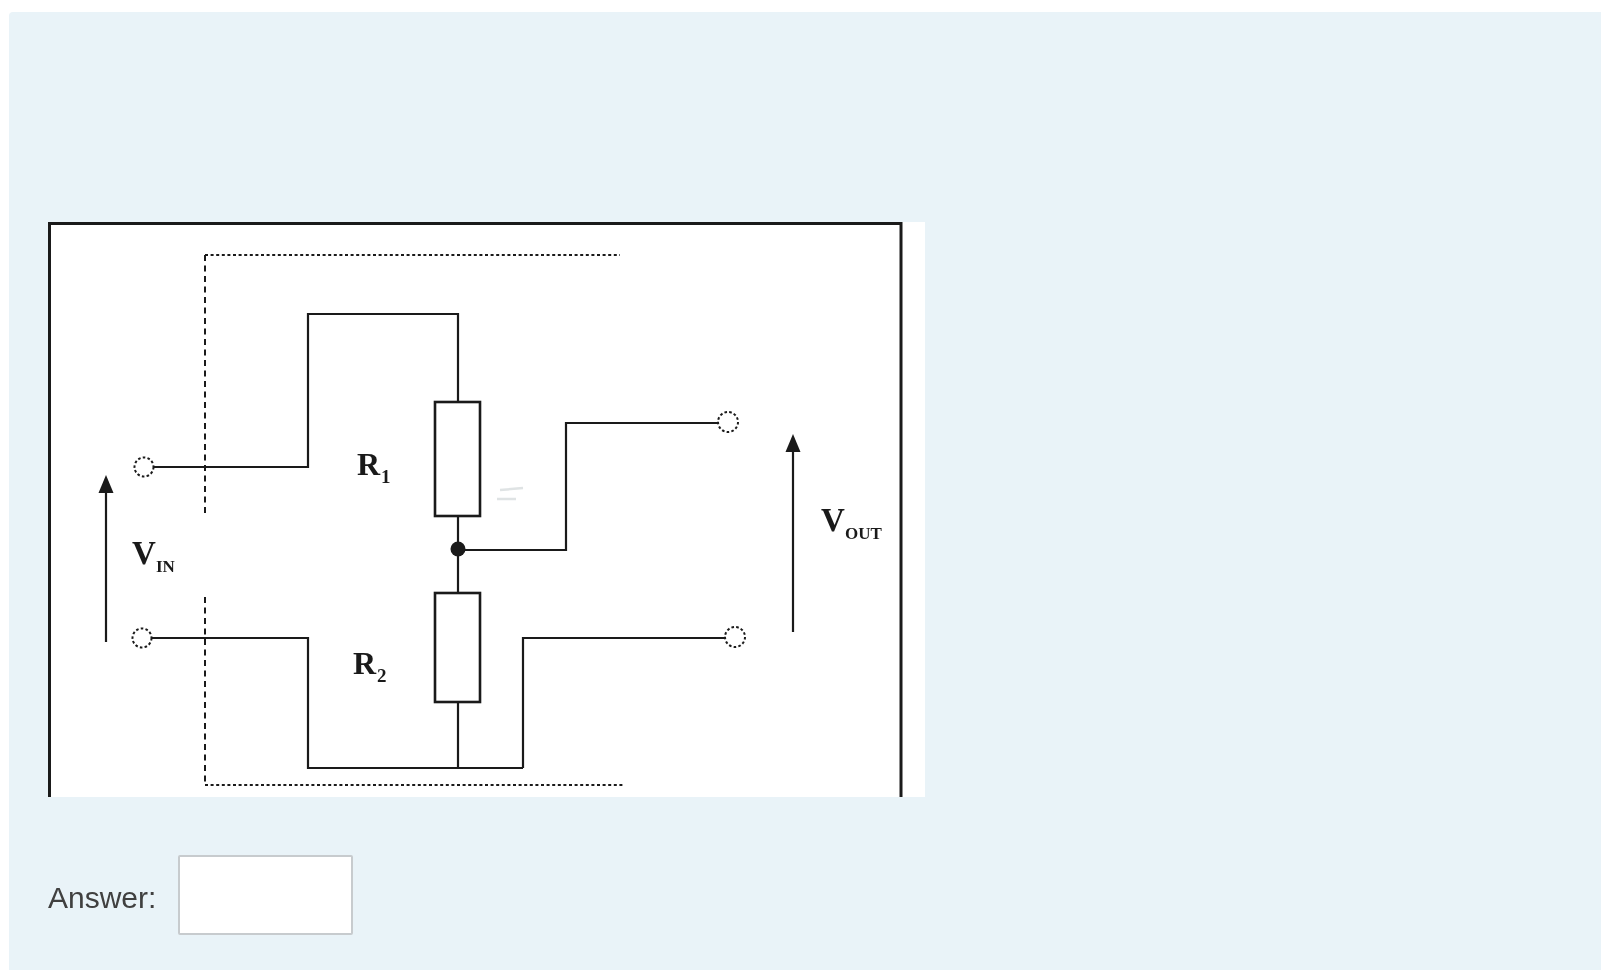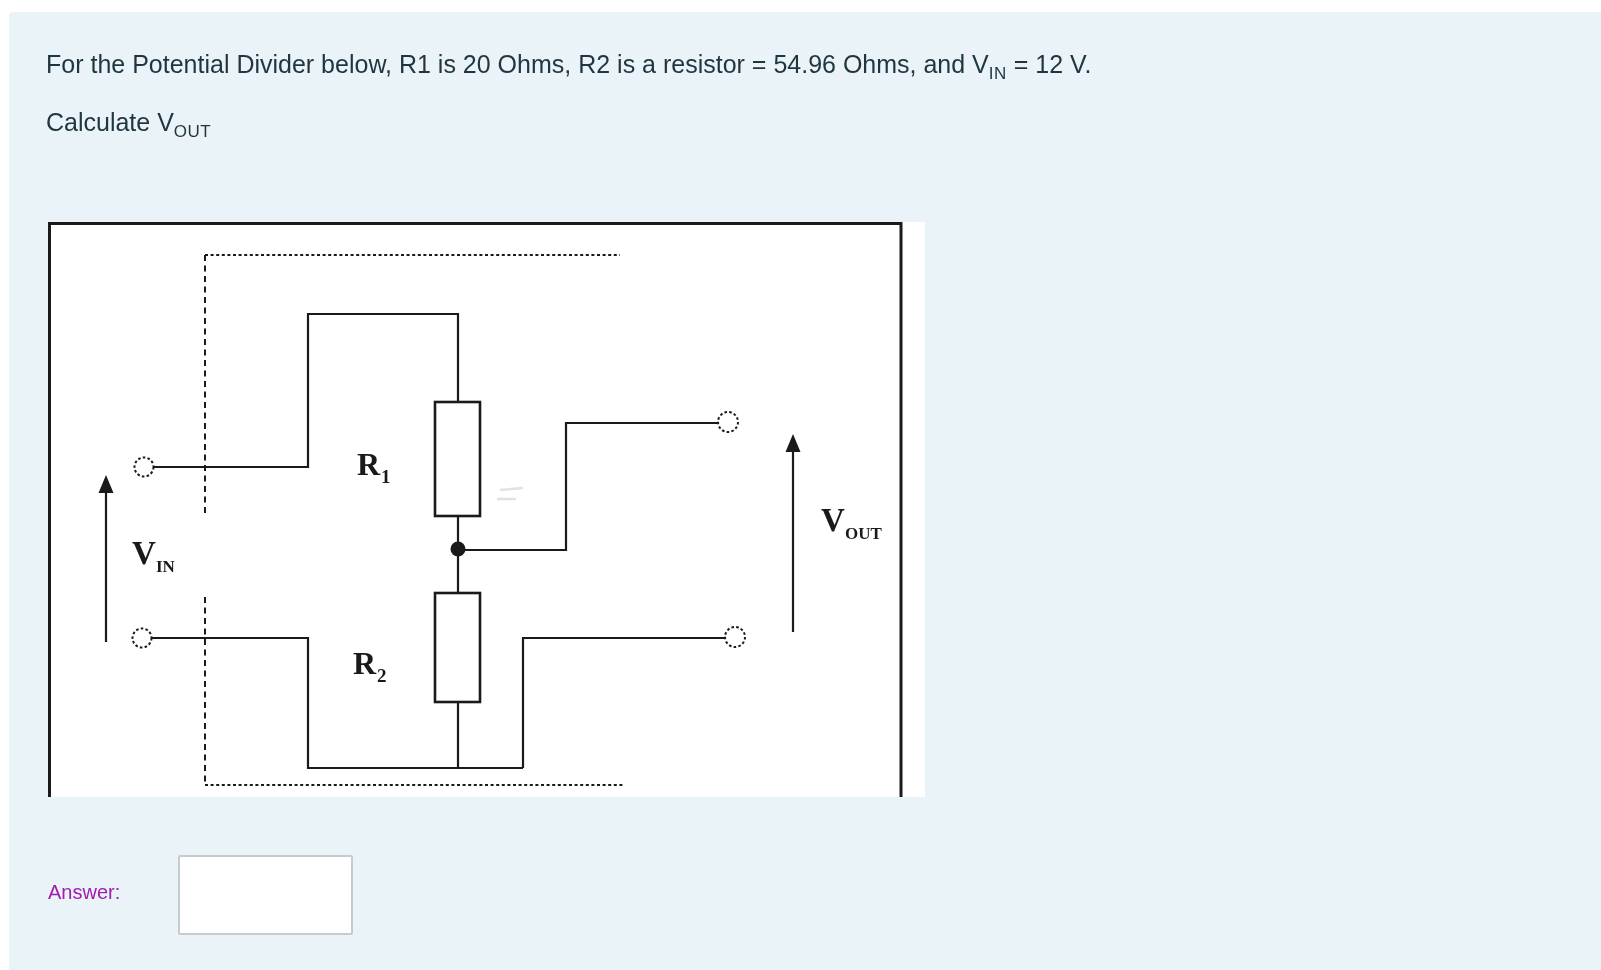--- a/index.html
+++ b/index.html
@@ -44,22 +44,22 @@
     top: 222px;
     width: 877px;
     height: 575px;
     background: #ffffff;
   }
   .circuit svg { display: block; }
   .answer-label {
     position: absolute;
     left: 48px;
     top: 881px;
-    font-size: 20px;
-    color: #a21caf;
+    font-size: 30px;
+    color: #404040;
   }
   .answer-input {
     position: absolute;
     left: 178px;
     top: 855px;
     width: 175px;
     height: 80px;
     box-sizing: border-box;
     background: #ffffff;
     border: 2px solid #c7cbce;
@@ -80,24 +80,20 @@
     fill: #1a1a1a;
   }
   .artifact { stroke: #dfe3e4; stroke-width: 2.5; fill: none; }
 </style>
 </head>
 <body>
 
 <div class="page">
   <div class="panel"></div>
 
-  <div class="question">
-    <div><span>For the Potential Divider below, R1 is 20 Ohms, R2 is a resistor = 54.96 Ohms, and V</span><span class="sub">IN</span><span> = 12 V.</span></div>
-    <div><span>Calculate V</span><span class="sub">OUT</span></div>
-  </div>
 
   <div class="circuit">
     <svg width="877" height="575" viewBox="0 0 877 575" xmlns="http://www.w3.org/2000/svg">
 
       <rect class="thick" x="1.5" y="1.5" width="851.5" height="600"></rect>
 
       <line class="dashline" x1="157" y1="33" x2="572" y2="33" stroke-dasharray="3 2.6"></line>
       <line class="dashline" x1="157" y1="563" x2="575" y2="563" stroke-dasharray="3 2.6"></line>
       <line class="dashline" x1="157" y1="33" x2="157" y2="293" stroke-dasharray="6 4.5"></line>
       <line class="dashline" x1="157" y1="375" x2="157" y2="563" stroke-dasharray="6 4.5"></line>

